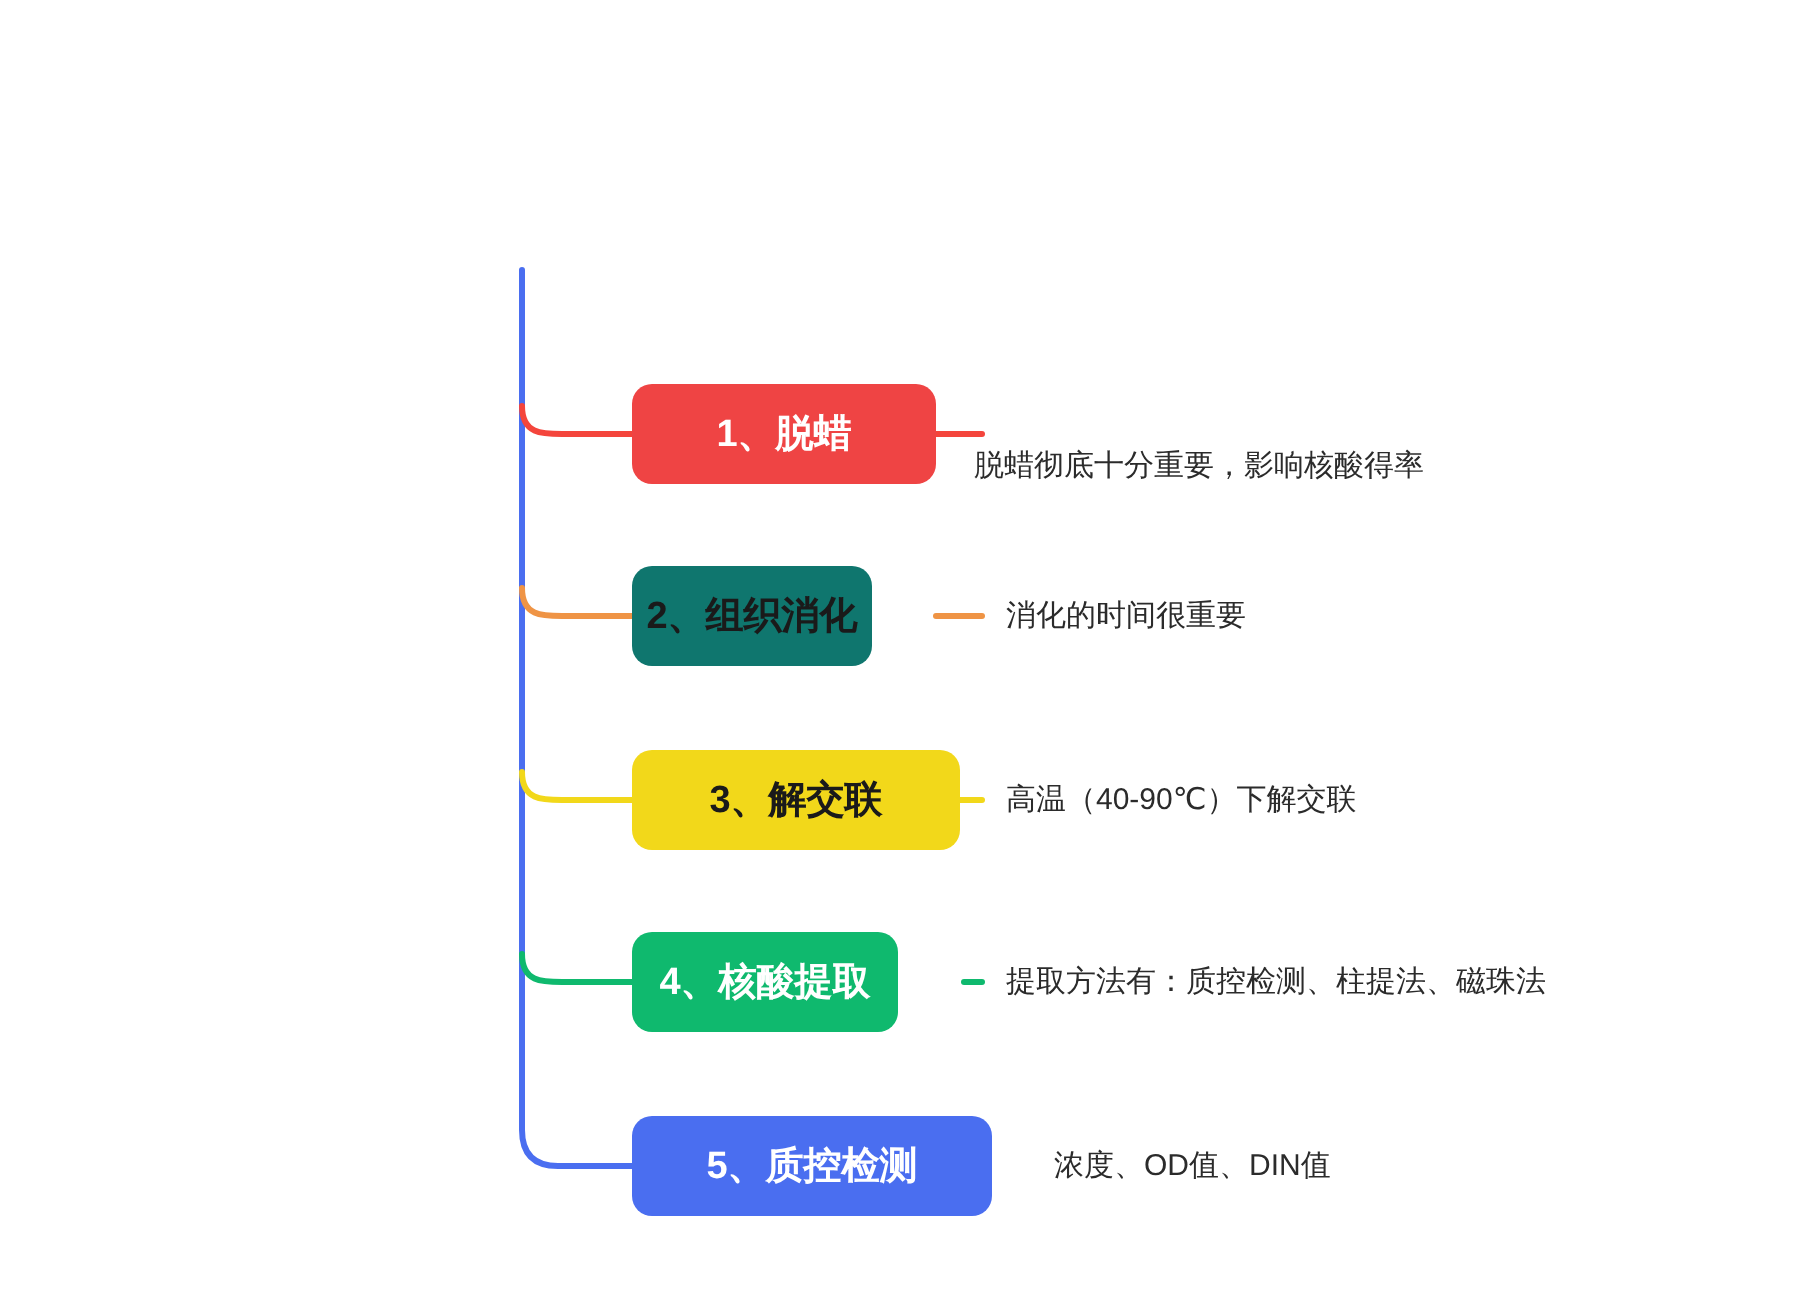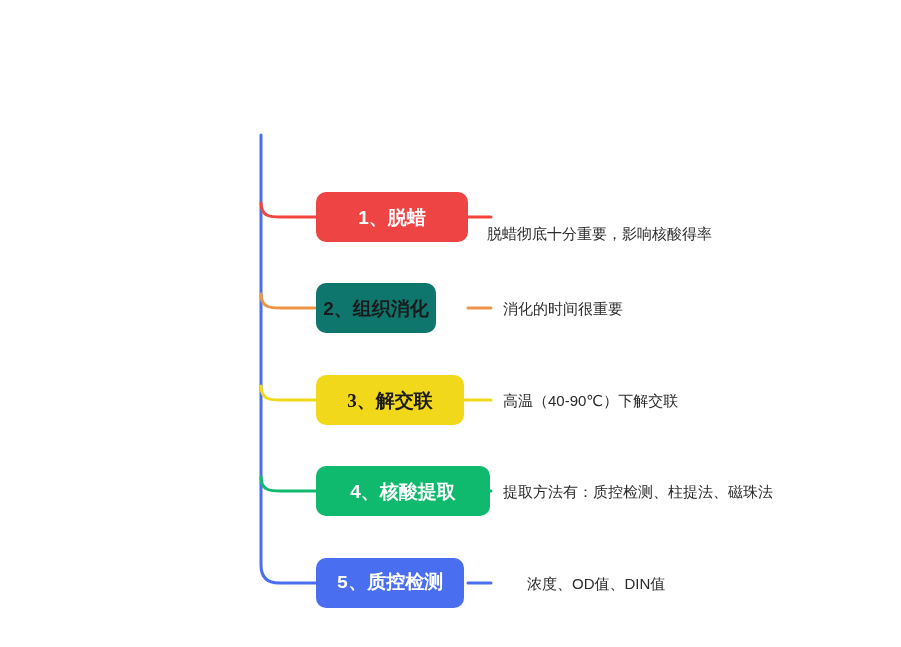--- a/index.html
+++ b/index.html
@@ -99,27 +99,27 @@
 
   <div id="branches-host">
       <div class="branch-node" style="left: 316px; top: 192px; width: 152px; background: #ef4444;">
         <span class="branch-label" style="color: rgb(255, 255, 255);">1、脱蜡</span>
       </div>
       <div class="branch-desc" style="left: 487px; top: 217px; margin-top: 16px;">脱蜡彻底十分重要，影响核酸得率</div>
       <div class="branch-node" style="left: 316px; top: 283px; width: 120px; background: #0f766e;">
         <span class="branch-label" style="color: rgb(26, 26, 26);">2、组织消化</span>
       </div>
       <div class="branch-desc" style="left: 503px; top: 308px;">消化的时间很重要</div>
-      <div class="branch-node" style="left: 316px; top: 375px; width: 148px; background: rgb(242, 216, 26); font-family: Liberation Serif, serif;">
+      <div class="branch-node" style="left: 316px; top: 375px; width: 164px; background: rgb(242, 216, 26);">
         <span class="branch-label" style="color: rgb(26, 26, 26);">3、解交联</span>
       </div>
       <div class="branch-desc" style="left: 503px; top: 400px;">高温（40-90℃）下解交联</div>
-      <div class="branch-node" style="left: 316px; top: 466px; width: 174px; background: rgb(15, 185, 110);">
+      <div class="branch-node" style="left: 316px; top: 466px; width: 133px; background: rgb(15, 185, 110);">
         <span class="branch-label" style="color: rgb(255, 255, 255);">4、核酸提取</span>
       </div>
       <div class="branch-desc" style="left: 503px; top: 491px;">提取方法有：质控检测、柱提法、磁珠法</div>
-      <div class="branch-node" style="left: 316px; top: 558px; width: 148px; background: rgb(74, 110, 240); font-family: Liberation Mono, monospace;">
+      <div class="branch-node" style="left: 316px; top: 558px; width: 180px; background: rgb(74, 110, 240);">
         <span class="branch-label" style="color: rgb(255, 255, 255);">5、质控检测</span>
       </div>
       <div class="branch-desc" style="left: 527px; top: 583px;">浓度、OD值、DIN值</div>
     </div>
 
 </div>
 
 </body></html>

